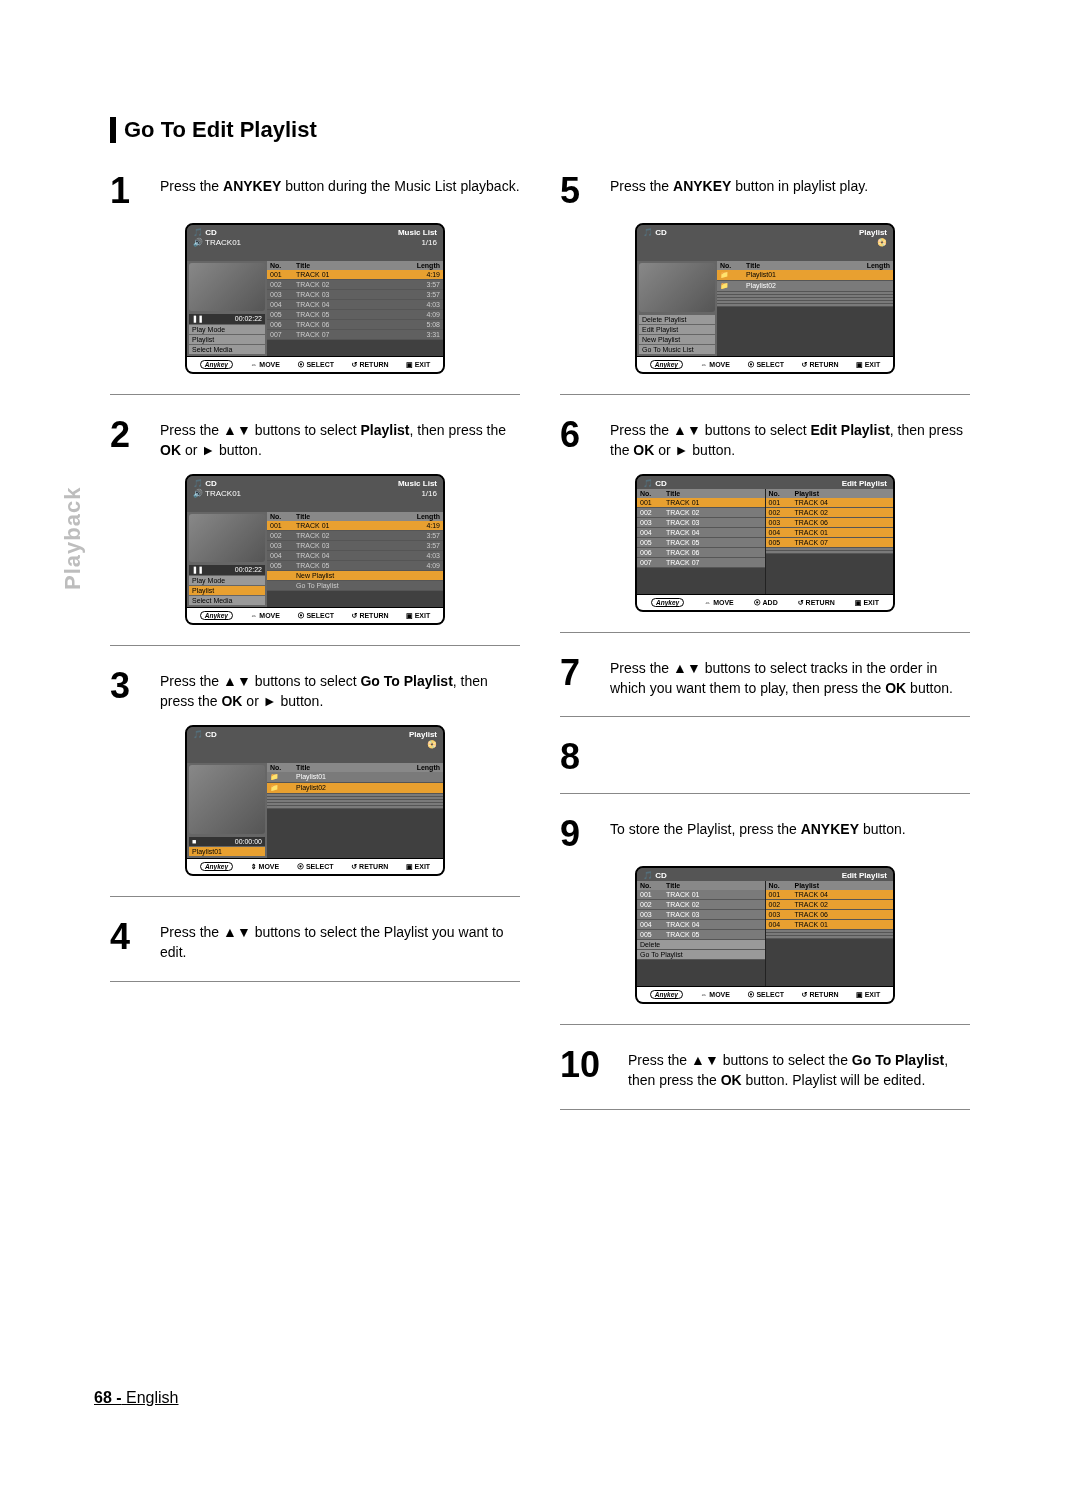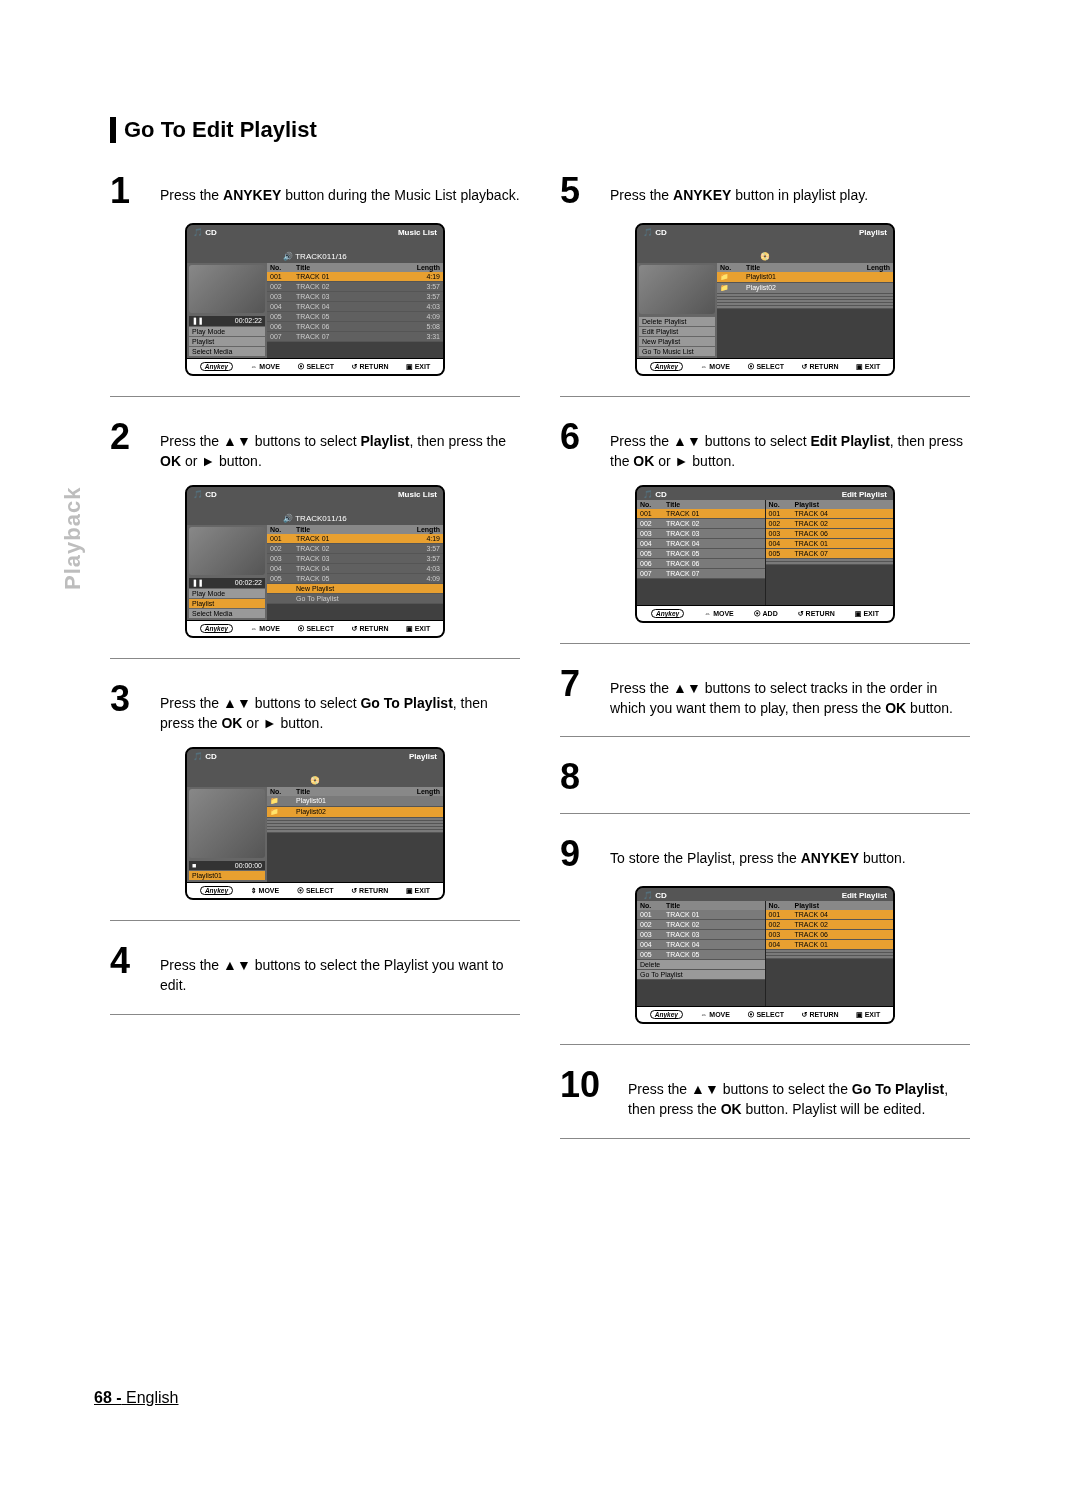--- a/index.html
+++ b/index.html
@@ -54,21 +54,21 @@
     margin-bottom: 10px;
   }
   .step-num {
     font-size: 36px;
     font-weight: bold;
     line-height: 1;
     min-width: 38px;
     text-align: left;
   }
   .step-num.wide { min-width: 56px; font-size:36px;}
-  .step-text { padding-top: 4px; margin-top: 9px; }
+  .step-text { padding-top: 4px; }
   .step-text b { font-weight: bold; }
   hr.thin {
     border: none;
     border-top: 1px solid #888;
     margin: 18px 0 22px 0;
   }
   
   .ui {
     width: 260px;
     margin: 14px auto 20px auto;
@@ -81,24 +81,23 @@
   }
   .ui-head {
     display: flex;
     justify-content: space-between;
     padding: 3px 6px 1px 6px;
     background: #555;
     font-weight: bold;
   }
   .ui-sub {
     display: flex;
-    justify-content: center;
-    padding: 0 6px 2px 6px;
+    justify-content: space-between;
+    padding: 0 6px 14px 6px;
     background: #555;
-    margin-top: 14px;
   }
   .ui-body {
     display: flex;
     height: 95px;
   }
   .ui-left {
     width: 80px;
     background: #666;
     display: flex;
     flex-direction: column;

